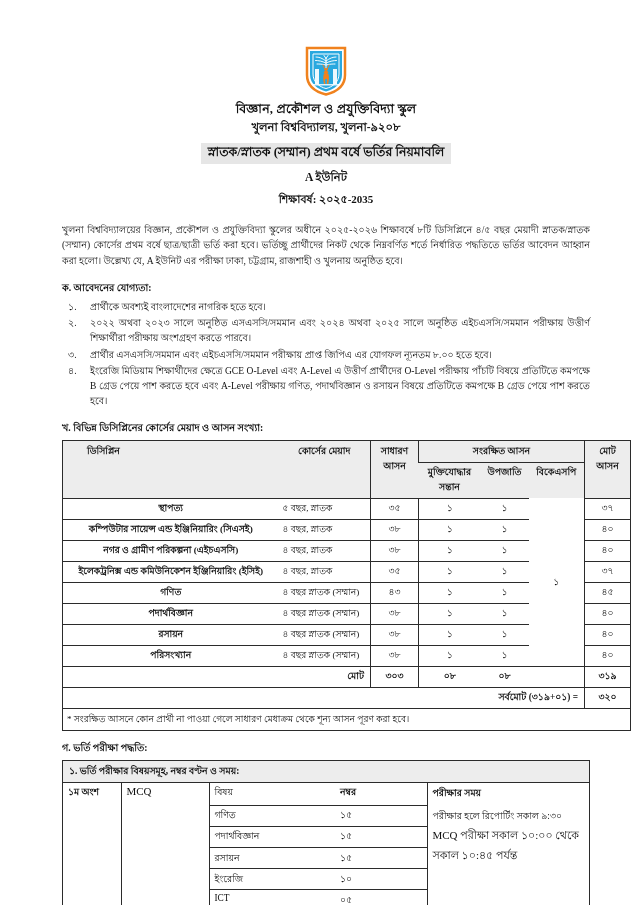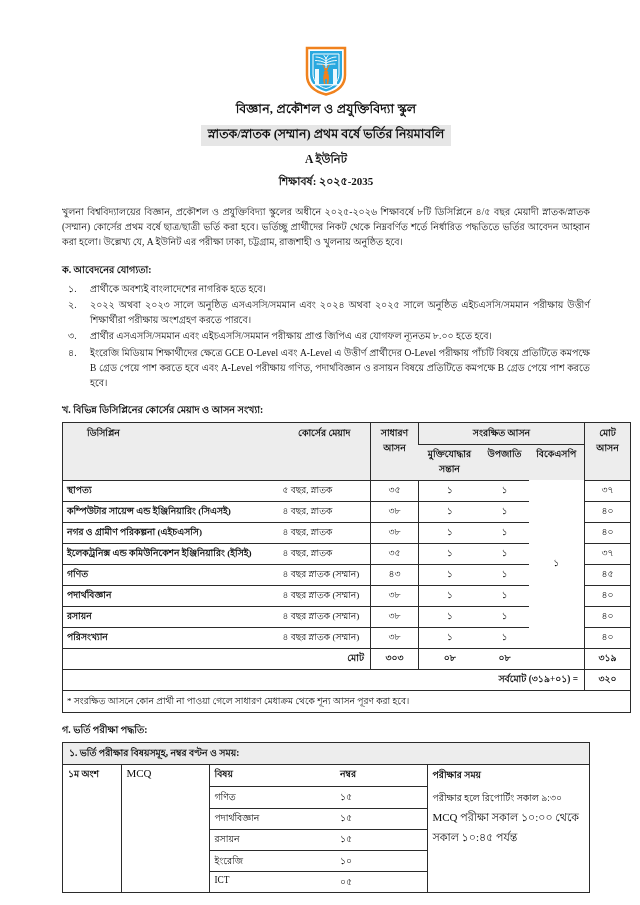--- a/index.html
+++ b/index.html
@@ -133,21 +133,21 @@
     border-bottom: 1px solid #2b2b2b !important;
     font-family: Liberation Serif, serif;
   }
   .seats-table tbody td {
     border-top: 1px solid #2b2b2b;
   }
   .seats-table tbody tr:first-child td {
     border-top: 1px solid #2b2b2b;
   }
   .seats-table td.disc {
-    text-align: left;
+    text-align: center;
     font-weight: bold;
     font-size: 9.2px;
   }
   .seats-table td.dur { text-align: left; font-size: 9.1px; }
   .seats-table td.num { text-align: center; }
   .seats-table td.bkspcell {
     text-align: center;
     border-top: 0 !important;
     vertical-align: middle;
   }
@@ -217,21 +217,21 @@
   td.subj-cell {
     border-left: 1px solid #2b2b2b;
     border-top: 1px solid #2b2b2b;
   }
   td.mark-cell {
     border-top: 1px solid #2b2b2b;
     border-right: 1px solid #2b2b2b;
   }
   td.subj-head {
     border-left: 1px solid #2b2b2b;
-    font-weight: bold;
+    font-weight: normal;
   }
   td.mark-head {
     border-right: 1px solid #2b2b2b;
     font-weight: bold;
   }
   td.time-cell { padding-left: 8px; line-height: 1.85; }
   .mcq-label { font-size: 11px; }
 </style>
 </head>
 <body>
@@ -266,20 +266,21 @@
           <ellipse cx="42" cy="53" rx="4.5" ry="3.5"></ellipse>
           <path d="M37.5 56 C36 62 36.5 70 38 76 L40.5 76 L40 66 L44 66 L44 76 L46.5 76 C48 70 48.5 62 47 56 Z"></path>
           <circle cx="42" cy="47" r="3"></circle>
         </g>
 
         <path d="M16 76 H68 V79 H16 Z" fill="#ffffff" opacity="0.85"></path>
       </svg>
     </div>
 
     <div class="org-name">বিজ্ঞান, প্রকৌশল ও প্রযুক্তিবিদ্যা স্কুল</div>
+    <div class="org-addr">খুলনা বিশ্ববিদ্যালয়, খুলনা-৯২০৮</div>
     <div class="doc-title">স্নাতক/স্নাতক (সম্মান) প্রথম বর্ষে ভর্তির নিয়মাবলি</div>
     <div class="unit-line">A  ইউনিট</div>
     <div class="session-line">শিক্ষাবর্ষ: ২০২৫-2035</div>
   </div>
 
   <p class="intro">খুলনা বিশ্ববিদ্যালয়ের বিজ্ঞান, প্রকৌশল ও প্রযুক্তিবিদ্যা স্কুলের অধীনে ২০২৫-২০২৬ শিক্ষাবর্ষে ৮টি ডিসিপ্লিনে ৪/৫ বছর মেয়াদী স্নাতক/স্নাতক (সম্মান) কোর্সের প্রথম বর্ষে ছাত্র/ছাত্রী ভর্তি করা হবে। ভর্তিচ্ছু প্রার্থীদের নিকট থেকে নিম্নবর্ণিত শর্তে নির্ধারিত পদ্ধতিতে ভর্তির আবেদন আহ্বান করা হলো। উল্লেখ্য যে, A ইউনিট এর পরীক্ষা ঢাকা, চট্টগ্রাম, রাজশাহী ও খুলনায় অনুষ্ঠিত হবে।</p>
 
   <div class="section-head">ক. আবেদনের যোগ্যতা:</div>
 
   <ol class="qual">

